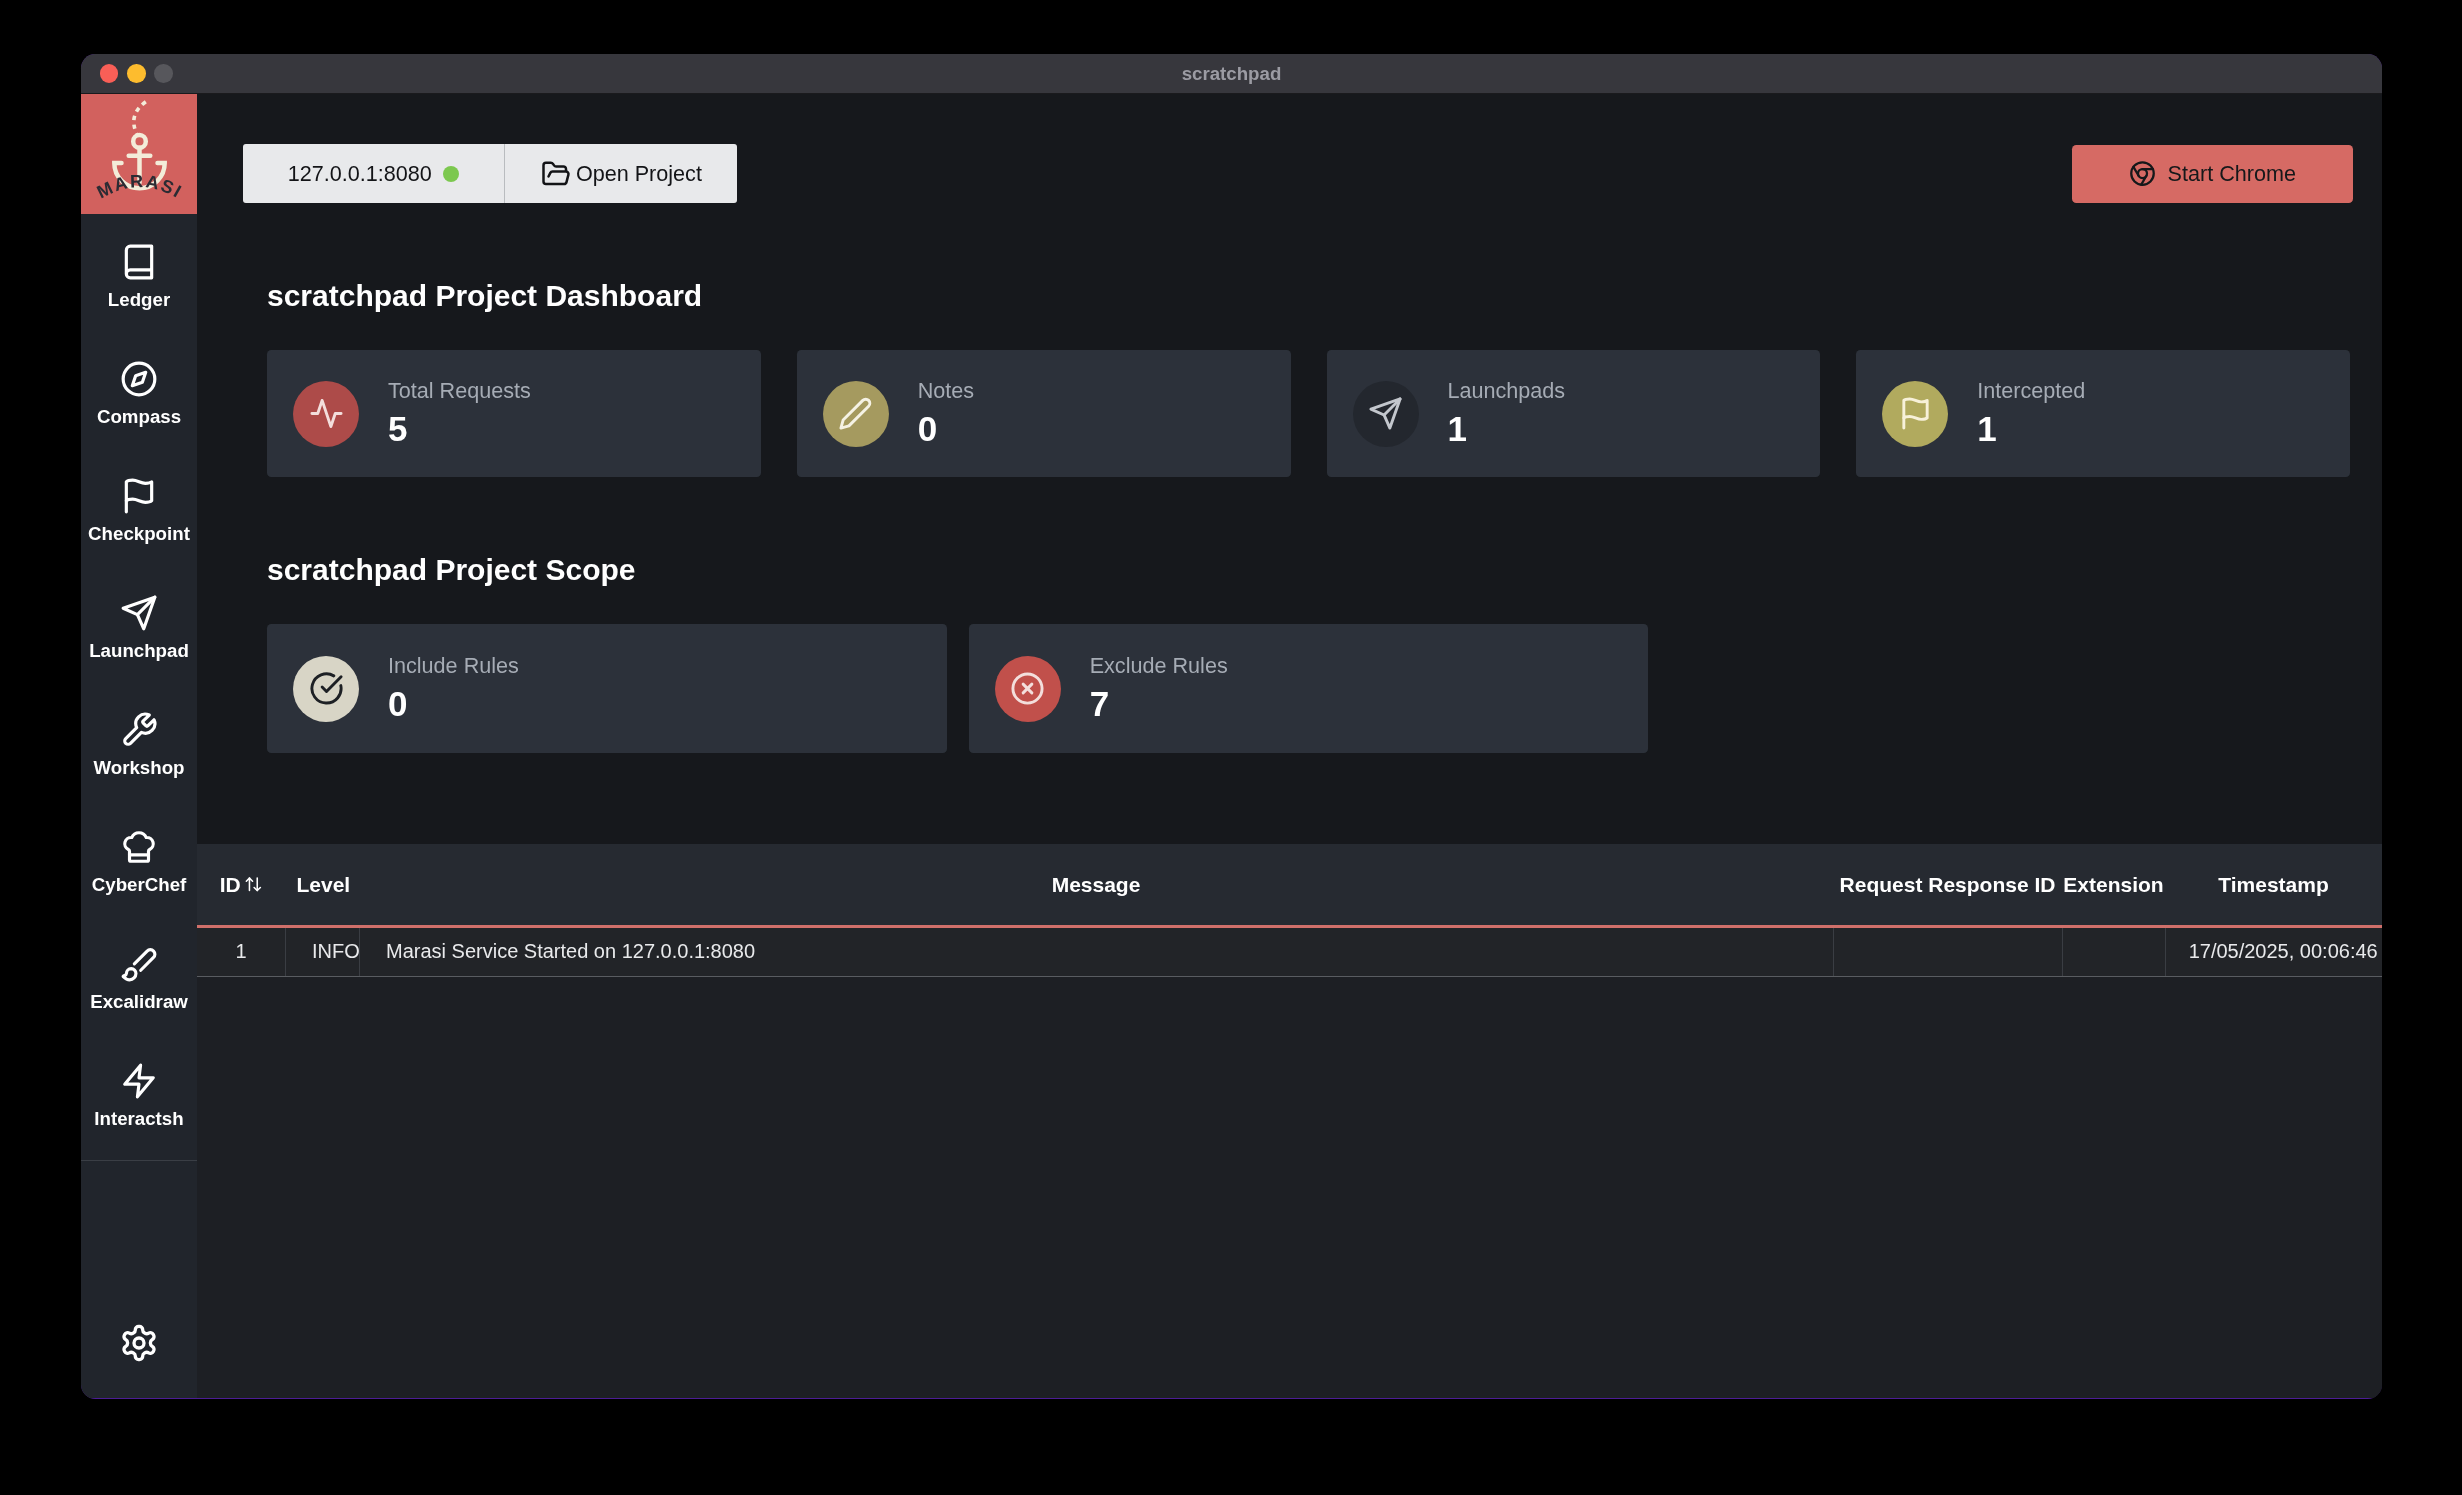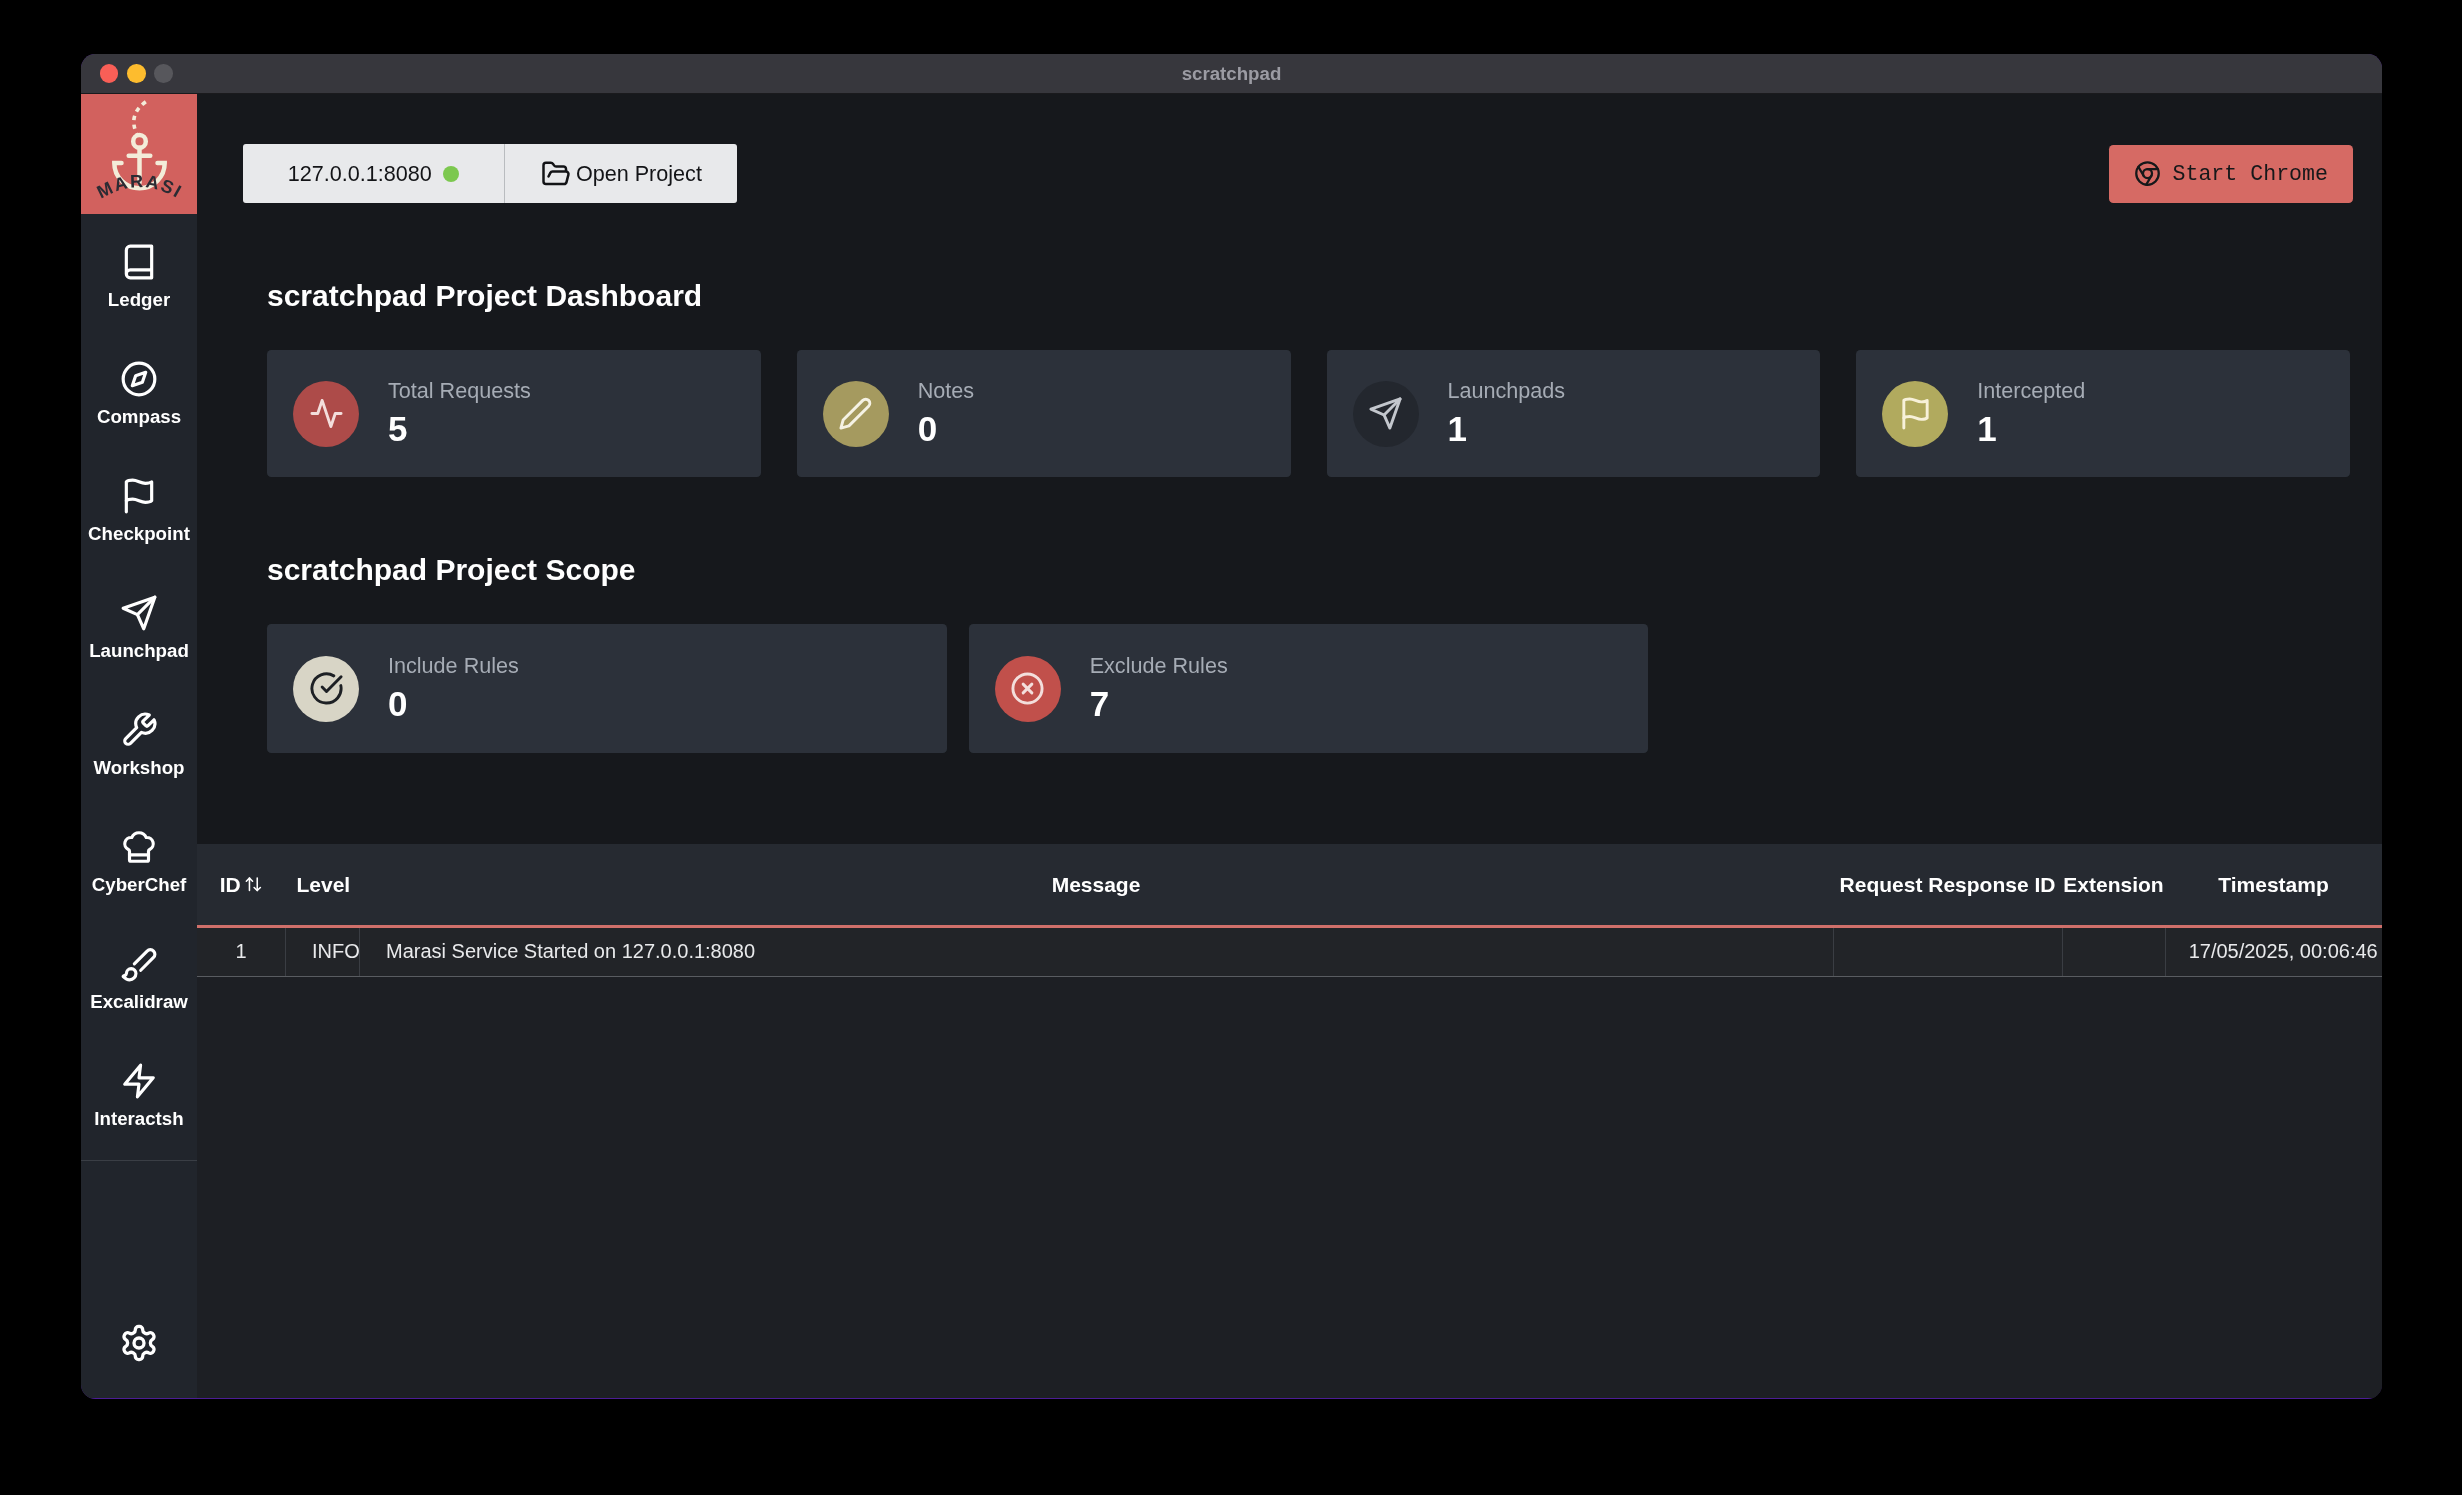--- a/index.html
+++ b/index.html
@@ -29,22 +29,22 @@
   .topbar { margin-top:50px; height:59px; display:flex; justify-content:space-between; align-items:center;
             padding:0 29px 0 46px; flex-shrink:0; }
   .segmented { display:flex; height:59px; background:#e8e9eb; border-radius:2.9px; overflow:hidden; }
   .seg-addr { width:261px; display:flex; align-items:center; justify-content:center; gap:11.5px; cursor:pointer; }
   .seg-addr .addr { color:#131417; font-size:21.6px; font-weight:500; }
   .dot { width:16px; height:16px; border-radius:50%; }
   .seg-divider { width:1.4px; background:#b9bcbf; }
   .seg-open { width:232px; display:flex; align-items:center; justify-content:center; gap:5px; cursor:pointer; }
   .seg-open svg { width:30px; height:30px; stroke:#131417; fill:none; stroke-width:2; stroke-linecap:round; stroke-linejoin:round; }
   .seg-open .olbl { color:#131417; font-size:21.6px; font-weight:500; }
-  .btn-chrome { width:244px; height:58px; border:none; border-radius:4.3px; display:flex; align-items:center;
-                justify-content:center; gap:11.5px; cursor:pointer;font-family:Liberation Mono, monospace; }
+  .btn-chrome { width:281px; height:58px; border:none; border-radius:4.3px; display:flex; align-items:center;
+                justify-content:center; gap:11.5px; cursor:pointer; }
   .btn-chrome svg { width:27px; height:27px; stroke:#16181a; fill:none; stroke-width:2; stroke-linecap:round; stroke-linejoin:round; }
   .btn-chrome .clbl { color:#16181a; font-size:21.6px; font-weight:500; }
   .dash-wrap { padding:0 32px 0 70px; flex-shrink:0; }
   .h1 { margin-top:76px; color:#fff; font-size:30px; font-weight:700; }
   .cards { margin-top:37px; display:grid; gap:22px; }
   .cards.four { grid-template-columns:repeat(4,1fr);gap:36px; }
   .cards.three { grid-template-columns:repeat(3,1fr); }
   .card { height:127px; background:#2c313a; border-radius:4.3px; display:flex; align-items:center; padding-left:26px; gap:29px; }
   .cards.three .card { height:129px; }
   .circ { width:66px; height:66px; border-radius:50%; display:flex; align-items:center; justify-content:center; flex-shrink:0; }

